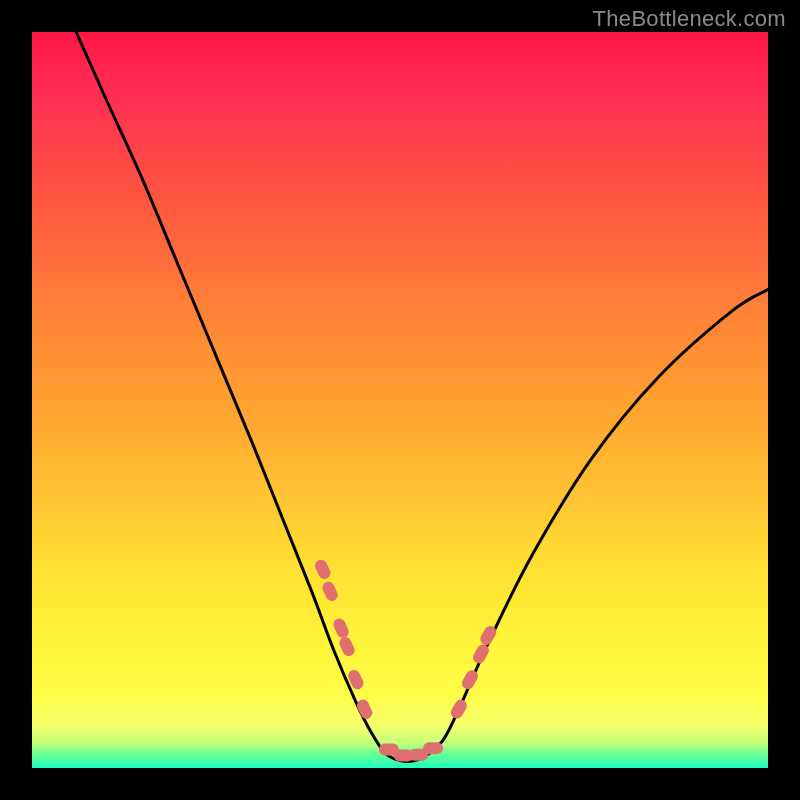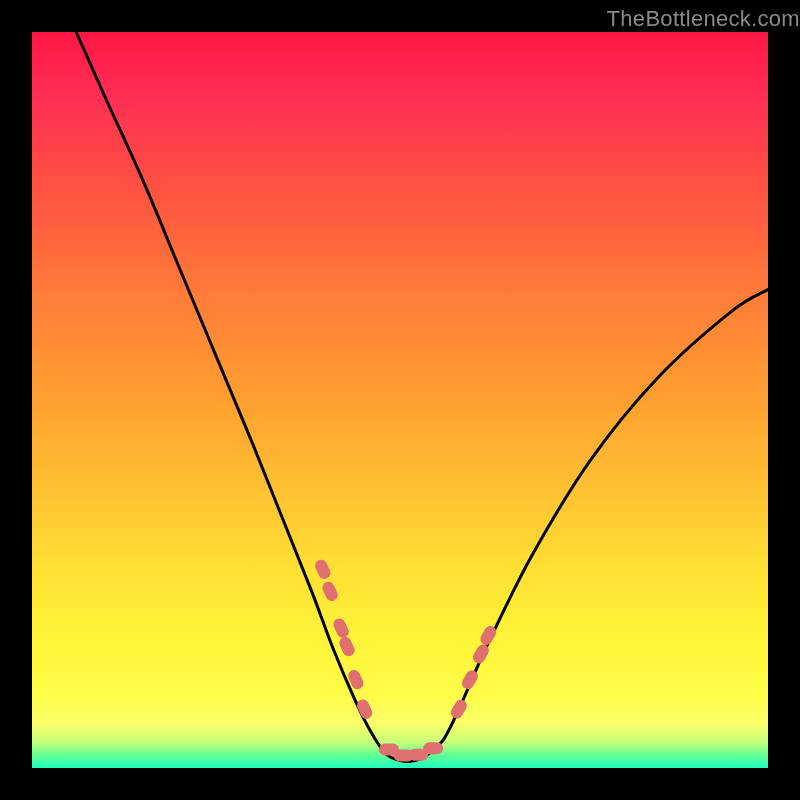--- a/index.html
+++ b/index.html
@@ -40,21 +40,21 @@
       #fffd47 90%,
       #f8ff6a 94%,
       #c8ff7a 96.5%,
       #6cff8f 98%,
       #1fffbf 100%
     );
   }
   .watermark {
     position: absolute;
     top: 6px;
-    right: 0;
+    right: 14px;
     color: #8a8a8a;
     font-size: 22px;
     font-weight: 500;
     letter-spacing: 0.3px;
     user-select: none;
   }
   svg.curve {
     position: absolute;
     inset: 0;
     width: 100%;

